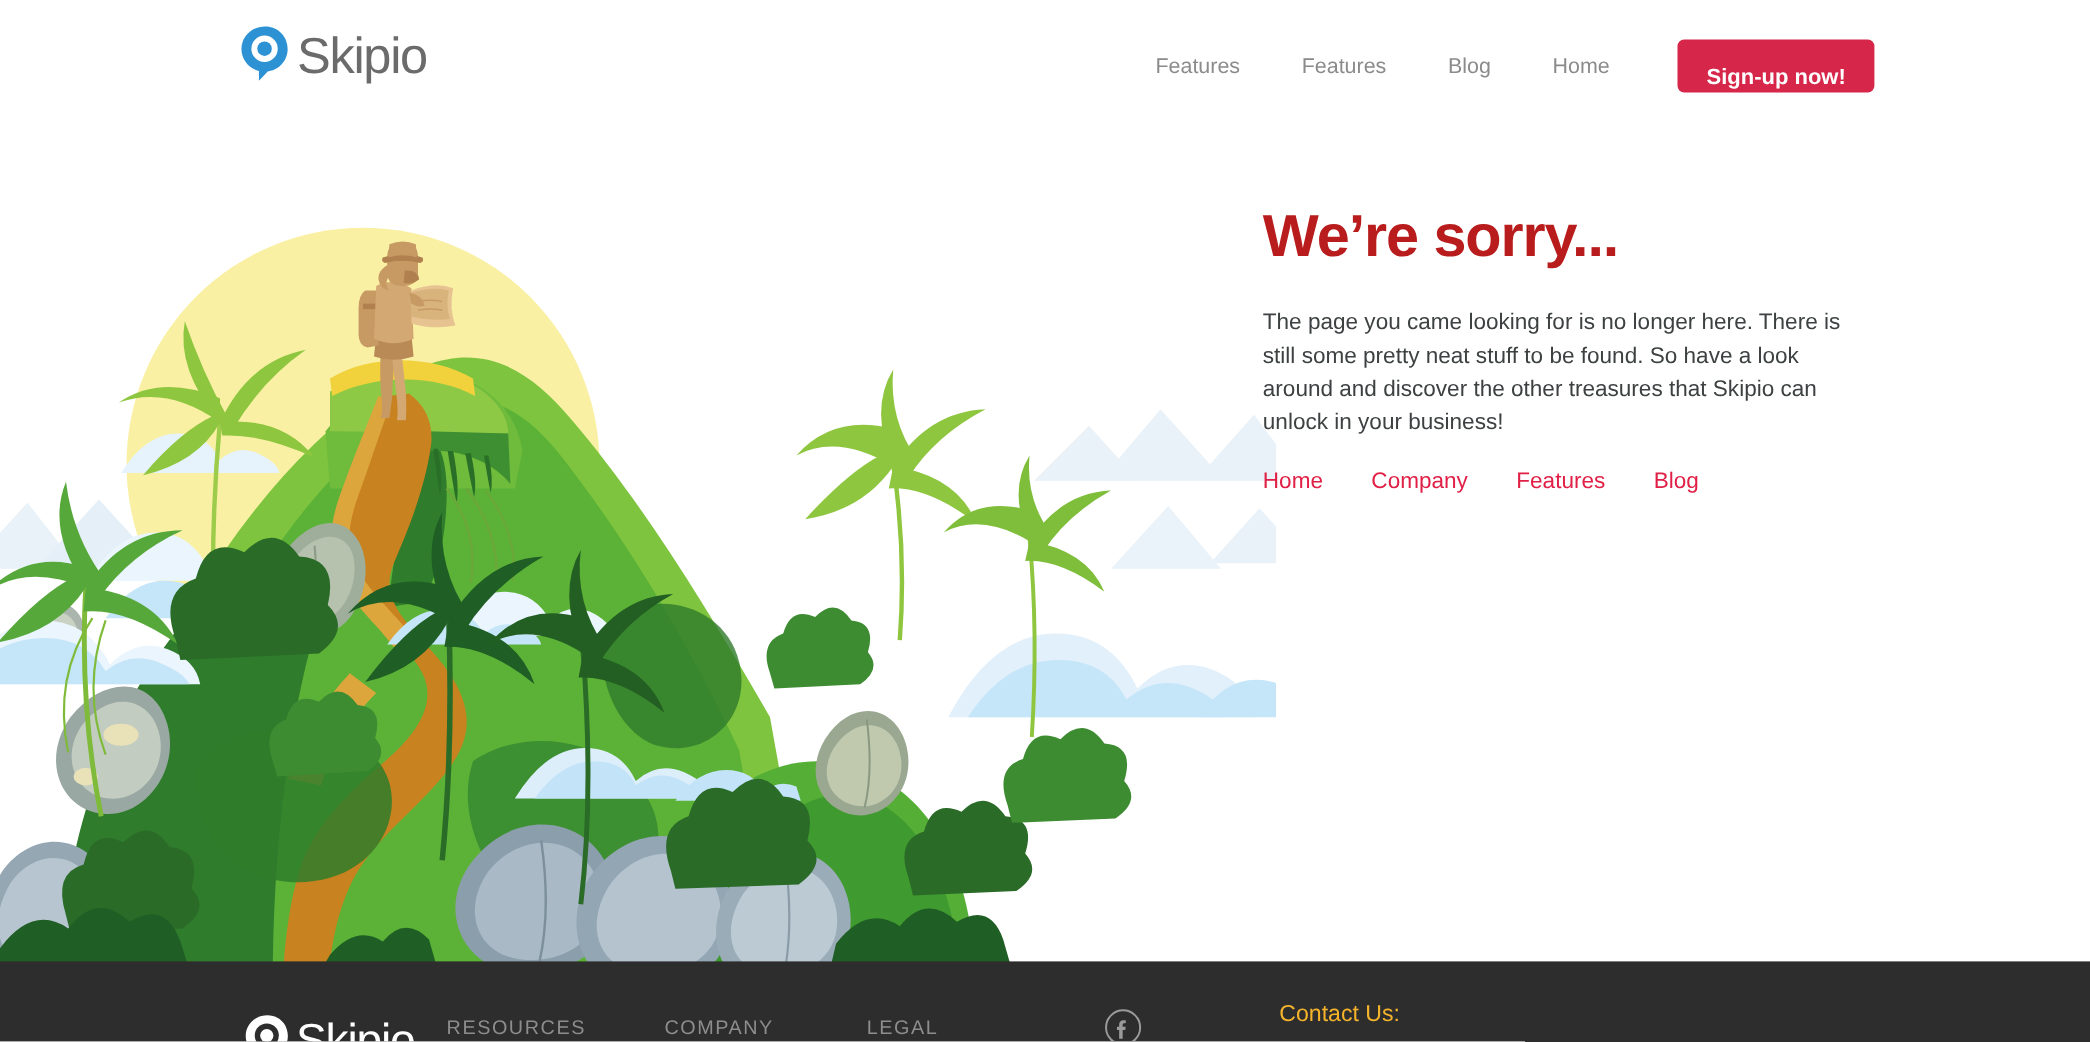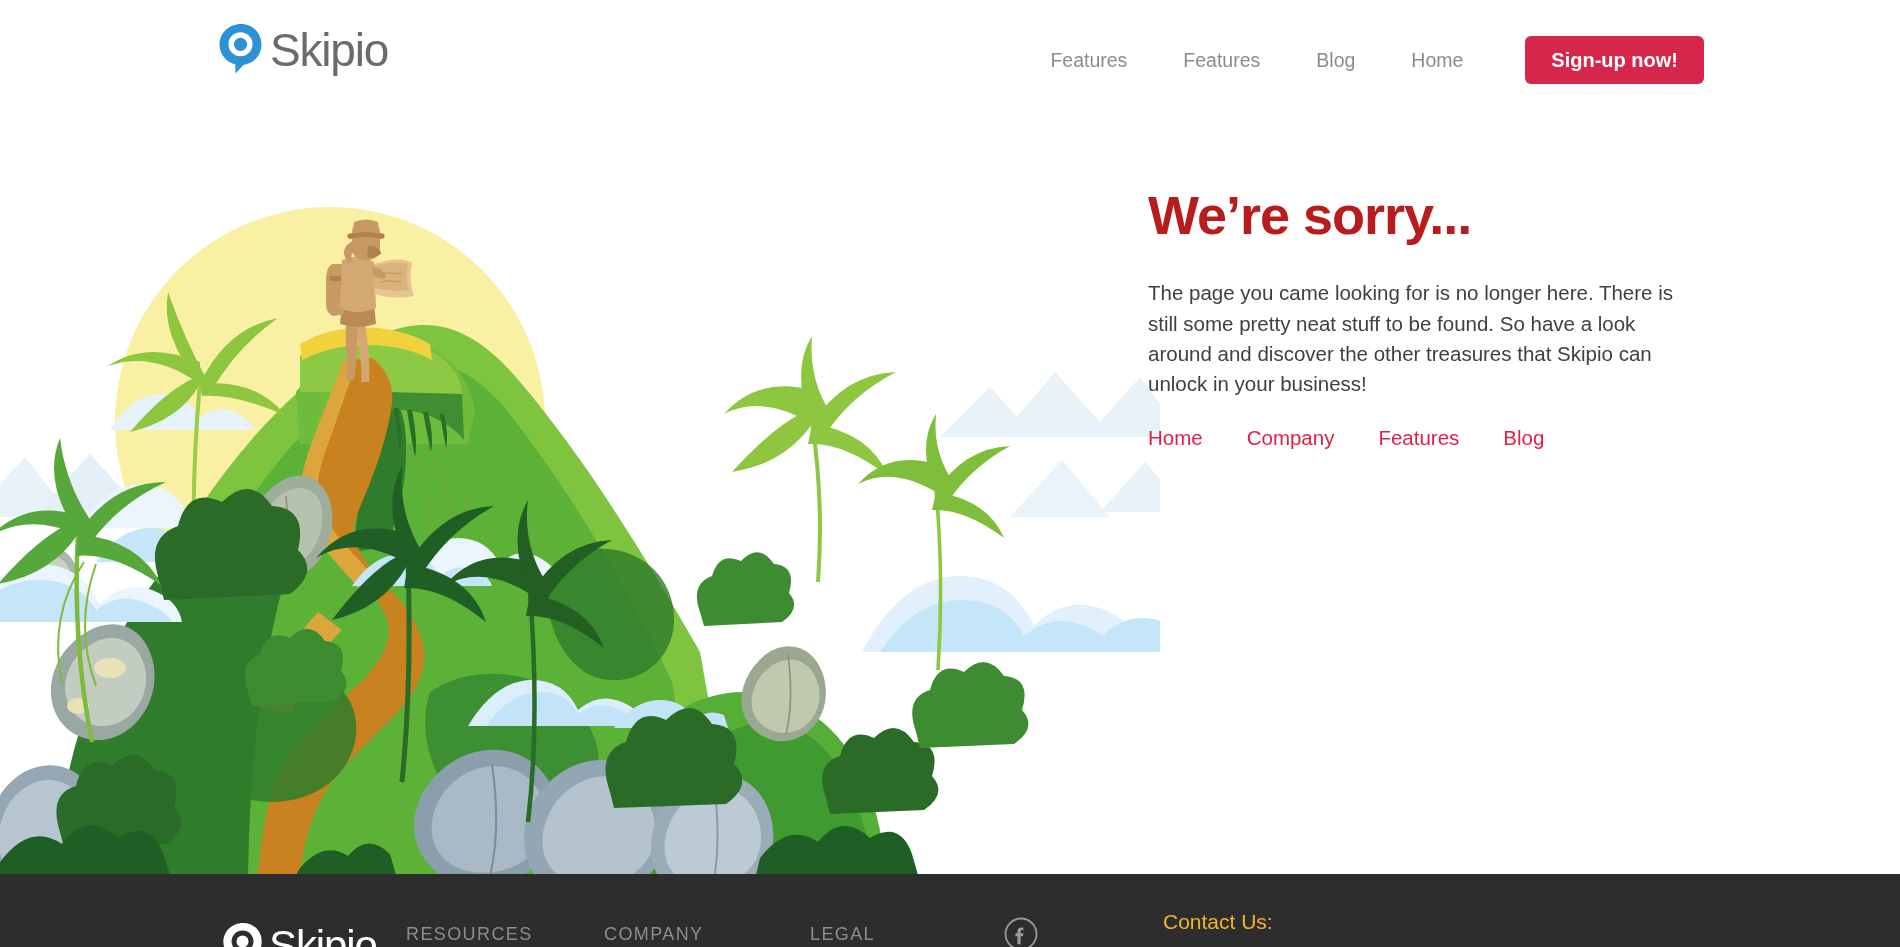--- a/index.html
+++ b/index.html
@@ -36,21 +36,21 @@
   .nav-link {
     color:#8b8b8b; font-size:19.5px; text-decoration:none;
     padding:0 28px; line-height:38px; white-space:nowrap;
   }
   .btn-signup {
     margin-left:34px;
     background:#d6274b;
     color:#ffffff;
     font-size:20px; font-weight:bold;
     border:none; border-radius:6px;
-    padding:0 26px; height:48px; line-height:48px;
+    padding:10px 26px; height:48px; line-height:48px;
     cursor:pointer; white-space:nowrap;
     font-family:"Liberation Sans", sans-serif;
   }
 
   
   .illustration {
     position:absolute; left:0; top:92px;
     width:1160px; height:783px;
     z-index:5; pointer-events:none;
   }
@@ -83,21 +83,21 @@
   .footer-inner { position:relative; width:1900px; height:73px; }
   .f-logo { position:absolute; left:222px; top:48px; display:flex; align-items:center; gap:5px; }
   .f-logo-mark { width:42px; height:48px; display:block; }
   .f-logo-word { font-size:42px; color:#ffffff; letter-spacing:-1.1px; line-height:1; }
   .f-col-head {
     position:absolute; top:50px;
     color:#8d8d8d; font-size:18px; letter-spacing:1.4px;
   }
   .f-col-1 { left:406px; }
   .f-col-2 { left:604px; }
-  .f-col-3 { left:810px; }
+  .f-col-3 { left:788px; }
   .f-social { position:absolute; left:1004px; top:43px; width:34px; height:34px; }
   .f-social svg { display:block; }
   .f-contact {
     position:absolute; left:1163px; top:36px;
     color:#f5b32c; font-size:21px; font-weight:400; white-space:nowrap;
   }
 </style>
 </head>
 <body>
 

